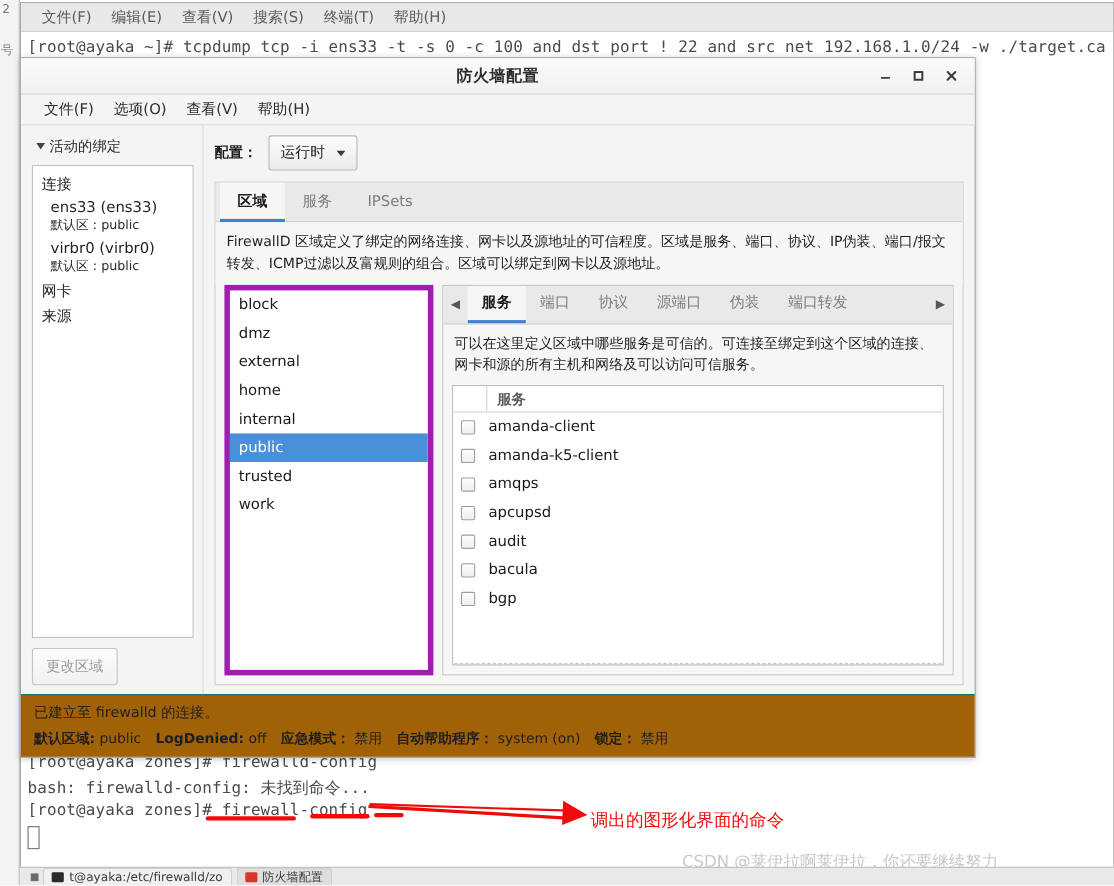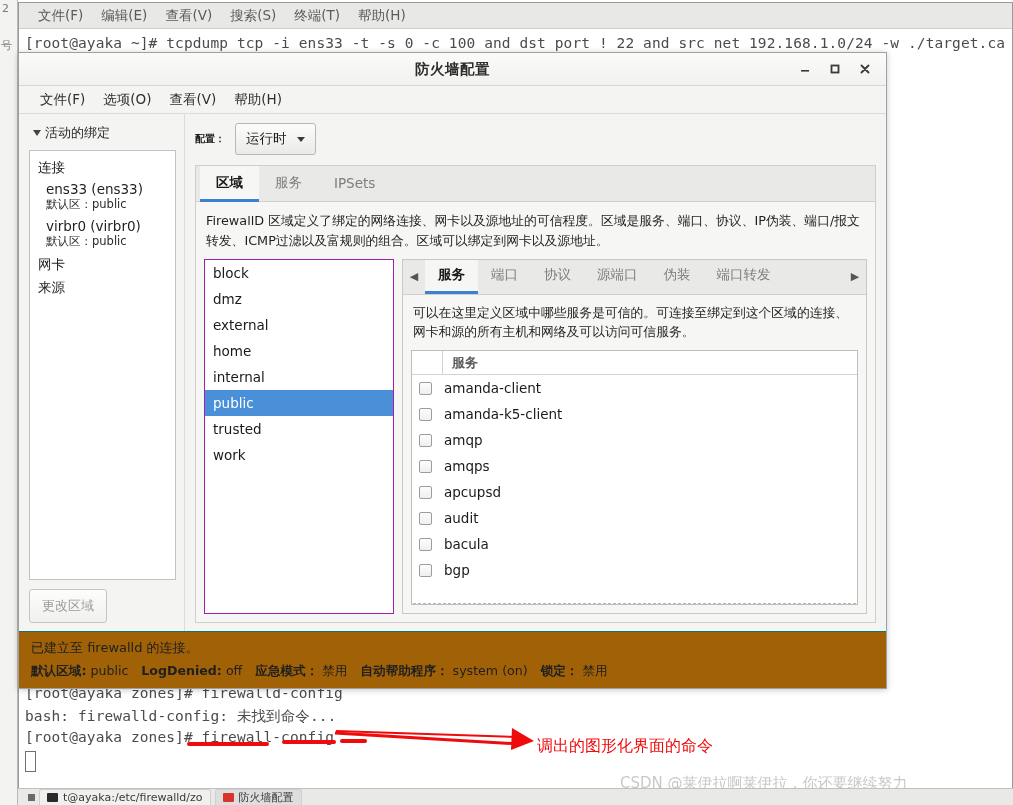--- a/index.html
+++ b/index.html
@@ -210,21 +210,21 @@
     flex-direction: column;
     min-width: 0;
   }
   .config-row {
     display: flex; align-items: center;
     gap: 10px;
     margin-bottom: 10px;
     flex: none;
   }
   .config-label {
-    font-size: 10px; font-weight: bold; color: #1d1d1d;
+    font-size: 13px; font-weight: bold; color: #1d1d1d;
   }
   .config-select {
     display: flex; align-items: center; gap: 10px;
     padding: 6px 10px;
     background: linear-gradient(#fcfcfb, #eaeae8);
     border: 1px solid #b8b8b6;
     border-radius: 3px;
     font-size: 13.5px;
     color: #1d1d1d;
   }
@@ -282,21 +282,21 @@
     display: flex;
     gap: 8px;
     padding: 0 8px 8px 8px;
     box-sizing: border-box;
     min-height: 0;
   }
   .zone-list {
     width: 190px;
     flex: none;
     background: #ffffff;
-    border: 1px solid #a21caf;
+    border: 5px solid #a21caf;
     box-sizing: border-box;
     overflow: hidden;
   }
   .zone-item {
     padding: 4px 8px;
     font-size: 13.5px;
     color: #1a1a1a;
     line-height: 18px;
   }
   .zone-item.selected {
@@ -645,24 +645,20 @@
                   <div class="svc-header-label">服务</div>
                 </div>
                 <div class="svc-rows">
                   <div class="svc-row">
                     <span class="cb"></span>
                     <span class="svc-name">amanda-client</span>
                   </div>
                   <div class="svc-row">
                     <span class="cb"></span>
                     <span class="svc-name">amanda-k5-client</span>
-                  </div>
-                  <div class="svc-row">
-                    <span class="cb"></span>
-                    <span class="svc-name">amqp</span>
                   </div>
                   <div class="svc-row">
                     <span class="cb"></span>
                     <span class="svc-name">amqps</span>
                   </div>
                   <div class="svc-row">
                     <span class="cb"></span>
                     <span class="svc-name">apcupsd</span>
                   </div>
                   <div class="svc-row">

